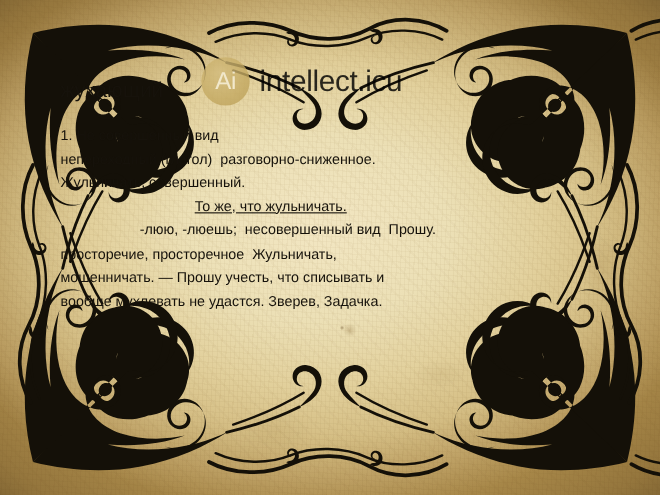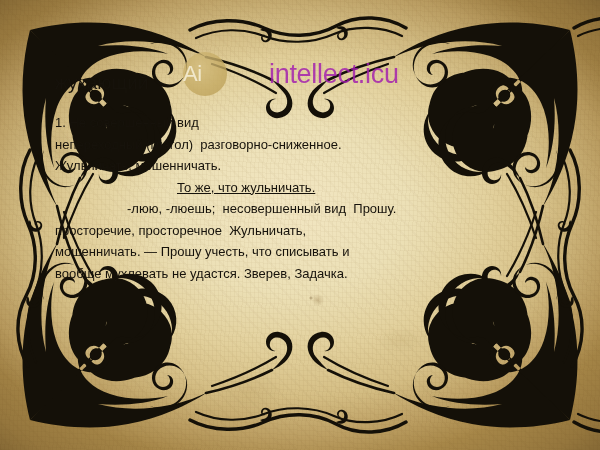--- a/index.html
+++ b/index.html
@@ -94,37 +94,37 @@
     user-select: none;
   }
   .wm-badge {
     width: 44px;
     height: 44px;
     border-radius: 50%;
     background: radial-gradient(circle at 38% 32%, #d4bd7e 0%, #c4a961 60%, #b89c55 100%);
     opacity: .80;
     display: flex;
     align-items: center;
+    justify-content: center;
     flex: none;
   }
   .wm-badge-text {
     font-size: 22px;
     font-weight: 400;
     color: #f6efd8;
     letter-spacing: -.5px;
     line-height: 1;
   }
   .wm-words { display: flex; flex-direction: column; }
   .wm-title {
     font-size: 27px;
-    color: #a21caf;
+    color: #000000;
     opacity: .82;
     letter-spacing: -.3px;
     line-height: 1.05;
-    margin-left: 33px;
   }
   .wm-sub {
     font-size: 11.5px;
     color: #b8a064;
     opacity: .78;
     letter-spacing: .9px;
     margin-top: 1px;
   }
 
   
@@ -301,21 +301,21 @@
     </div>
   </div>
 
   <div class="content">
 
     <div class="headword">жухающий</div>
 
     <div class="definition">
       <div class="defline">1. Не совершенный вид</div>
       <div class="defline">непереходный (глагол)  разговорно-сниженное.</div>
-      <div class="defline">Жульничать, мошенничать.</div>
+      <div class="defline">Жульничать, совершенный.</div>
       <div class="defline indent-lg">То же, что жульничать.</div>
       <div class="defline indent-sm">-люю, -люешь;  несовершенный вид  Прошу.</div>
       <div class="defline">просторечие, просторечное  Жульничать,</div>
       <div class="defline">мошенничать. — Прошу учесть, что списывать и</div>
       <div class="defline">вообще мухлевать не удастся. Зверев, Задачка.</div>
     </div>
 
   </div>
 </div>
 

